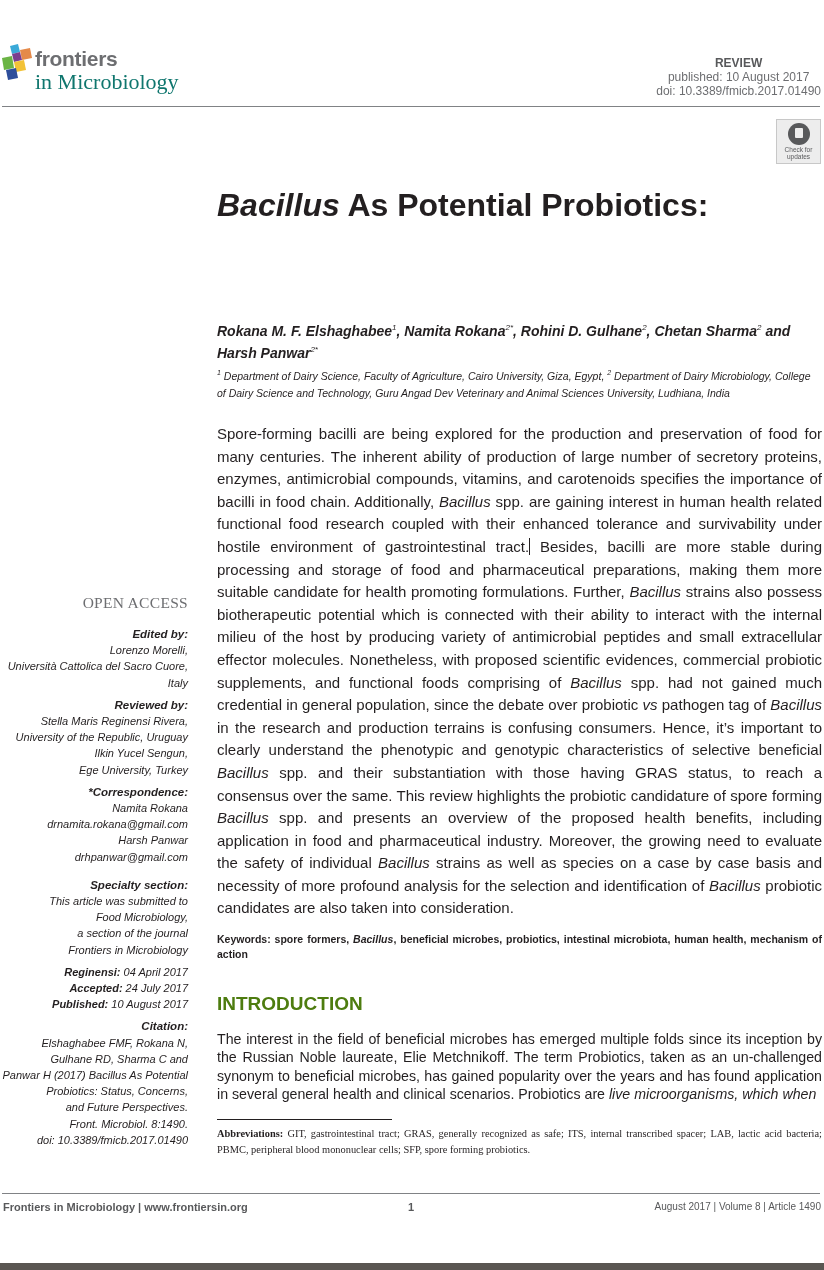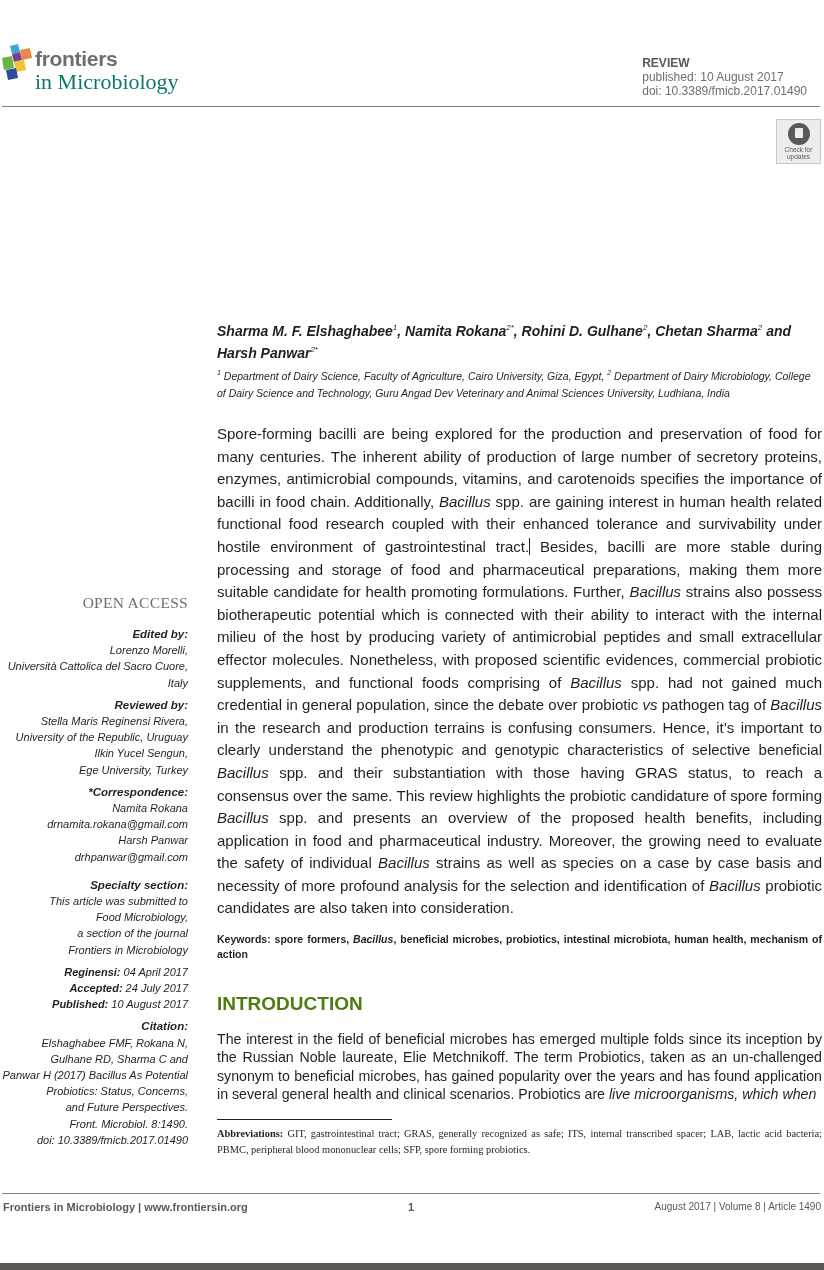--- a/index.html
+++ b/index.html
@@ -4,21 +4,21 @@
 <style>
   html, body { margin: 0; padding: 0; background: #ffffff; }
   body { width: 824px; height: 1270px; position: relative; overflow: hidden; font-family: "Liberation Sans", sans-serif; color: #231f20; }
   .abs { position: absolute; }
 
   
   #logo { left: 2px; top: 42px; width: 200px; height: 58px; }
   #logo-mark { position: absolute; left: 0; top: 2px; width: 32px; height: 36px; }
   #logo-word1 { position: absolute; left: 33px; top: 6px; font-family: "Liberation Sans", sans-serif; font-weight: bold; font-size: 21px; color: #6d6e71; letter-spacing: -0.3px; line-height: 22px; }
   #logo-word2 { position: absolute; left: 33px; top: 28px; font-family: "Liberation Serif", serif; font-size: 22px; color: #0f766e; line-height: 24px; }
-  #header-meta { right: 17px; top: 56px; text-align: left; font-size: 12px; color: #6d6e71; line-height: 14px; }
+  #header-meta { right: 3px; top: 56px; text-align: center; font-size: 12px; color: #6d6e71; line-height: 14px; }
   #article-type { font-weight: bold; color: #58595b; font-size: 12px; }
   #header-rule { left: 2px; top: 106px; width: 818px; height: 1px; background: #808285; }
 
   #check-updates { left: 776px; top: 119px; width: 45px; height: 45px; background: #ededed; border: 1px solid #c8c8c8; box-sizing: border-box; text-align: center; }
   #check-updates .circ { width: 22px; height: 22px; border-radius: 50%; background: #58595b; margin: 3px auto 0; position: relative; }
   #check-updates .circ::after { content: ""; position: absolute; left: 7px; top: 5px; width: 8px; height: 10px; background: #ededed; border-radius: 1px; }
   #check-updates .lbl { font-size: 6.5px; line-height: 7px; color: #58595b; margin-top: 1px; }
 
   
   #title { left: 217px; top: 187px; width: 560px; font-size: 32px; font-weight: bold; line-height: 37px; color: #231f20; }
@@ -78,24 +78,25 @@
 
 <div id="check-updates" class="abs">
   <div class="circ"></div>
   <div class="lbl">
     <div>Check for</div>
     <div>updates</div>
   </div>
 </div>
 
 <div id="title" class="abs">
+  <div><em>Bacillus</em><span> As Potential Probiotics:</span></div>
 </div>
 
 <div id="authors" class="abs">
-  <span><span>Sharma M. F. Elshaghabee</span><sup>1</sup></span><span>, </span><span><span>Namita Rokana</span><sup>2*</sup></span><span>, </span><span><span>Rohini D. Gulhane</span><sup>2</sup></span><span>, </span><span><span>Chetan Sharma</span><sup>2</sup></span><span> and </span><span><span>Harsh Panwar</span><sup>2*</sup></span>
+  <span><span>Rokana M. F. Elshaghabee</span><sup>1</sup></span><span>, </span><span><span>Namita Rokana</span><sup>2*</sup></span><span>, </span><span><span>Rohini D. Gulhane</span><sup>2</sup></span><span>, </span><span><span>Chetan Sharma</span><sup>2</sup></span><span> and </span><span><span>Harsh Panwar</span><sup>2*</sup></span>
 </div>
 
 <div id="affiliations" class="abs">
   <sup>1</sup><span> Department of Dairy Science, Faculty of Agriculture, Cairo University, Giza, Egypt, </span><sup>2</sup><span> Department of Dairy Microbiology, College of Dairy Science and Technology, Guru Angad Dev Veterinary and Animal Sciences University, Ludhiana, India</span>
 </div>
 
 <div id="abstract" class="abs"><span>Spore-forming bacilli are being explored for the production and preservation of food for many centuries. The inherent ability of production of large number of secretory proteins, enzymes, antimicrobial compounds, vitamins, and carotenoids specifies the importance of bacilli in food chain. Additionally, </span><i>Bacillus</i><span> spp. are gaining interest in human health related functional food research coupled with their enhanced tolerance and survivability under hostile environment of gastrointestinal tract.</span><span style="display:inline-block;width:1px;height:17px;background:#231f20;vertical-align:-3px;"></span><span> Besides, bacilli are more stable during processing and storage of food and pharmaceutical preparations, making them more suitable candidate for health promoting formulations. Further, </span><i>Bacillus</i><span> strains also possess biotherapeutic potential which is connected with their ability to interact with the internal milieu of the host by producing variety of antimicrobial peptides and small extracellular effector molecules. Nonetheless, with proposed scientific evidences, commercial probiotic supplements, and functional foods comprising of </span><i>Bacillus</i><span> spp. had not gained much credential in general population, since the debate over probiotic </span><i>vs</i><span> pathogen tag of </span><i>Bacillus</i><span> in the research and production terrains is confusing consumers. Hence, it’s important to clearly understand the phenotypic and genotypic characteristics of selective beneficial </span><i>Bacillus</i><span> spp. and their substantiation with those having GRAS status, to reach a consensus over the same. This review highlights the probiotic candidature of spore forming </span><i>Bacillus</i><span> spp. and presents an overview of the proposed health benefits, including application in food and pharmaceutical industry. Moreover, the growing need to evaluate the safety of individual </span><i>Bacillus</i><span> strains as well as species on a case by case basis and necessity of more profound analysis for the selection and identification of </span><i>Bacillus</i><span> probiotic candidates are also taken into consideration.</span></div>
 
 <div id="keywords" class="abs"><span>Keywords:</span><span> spore formers, </span><i>Bacillus</i><span>, beneficial microbes, probiotics, intestinal microbiota, human health, mechanism of action</span></div>
 

